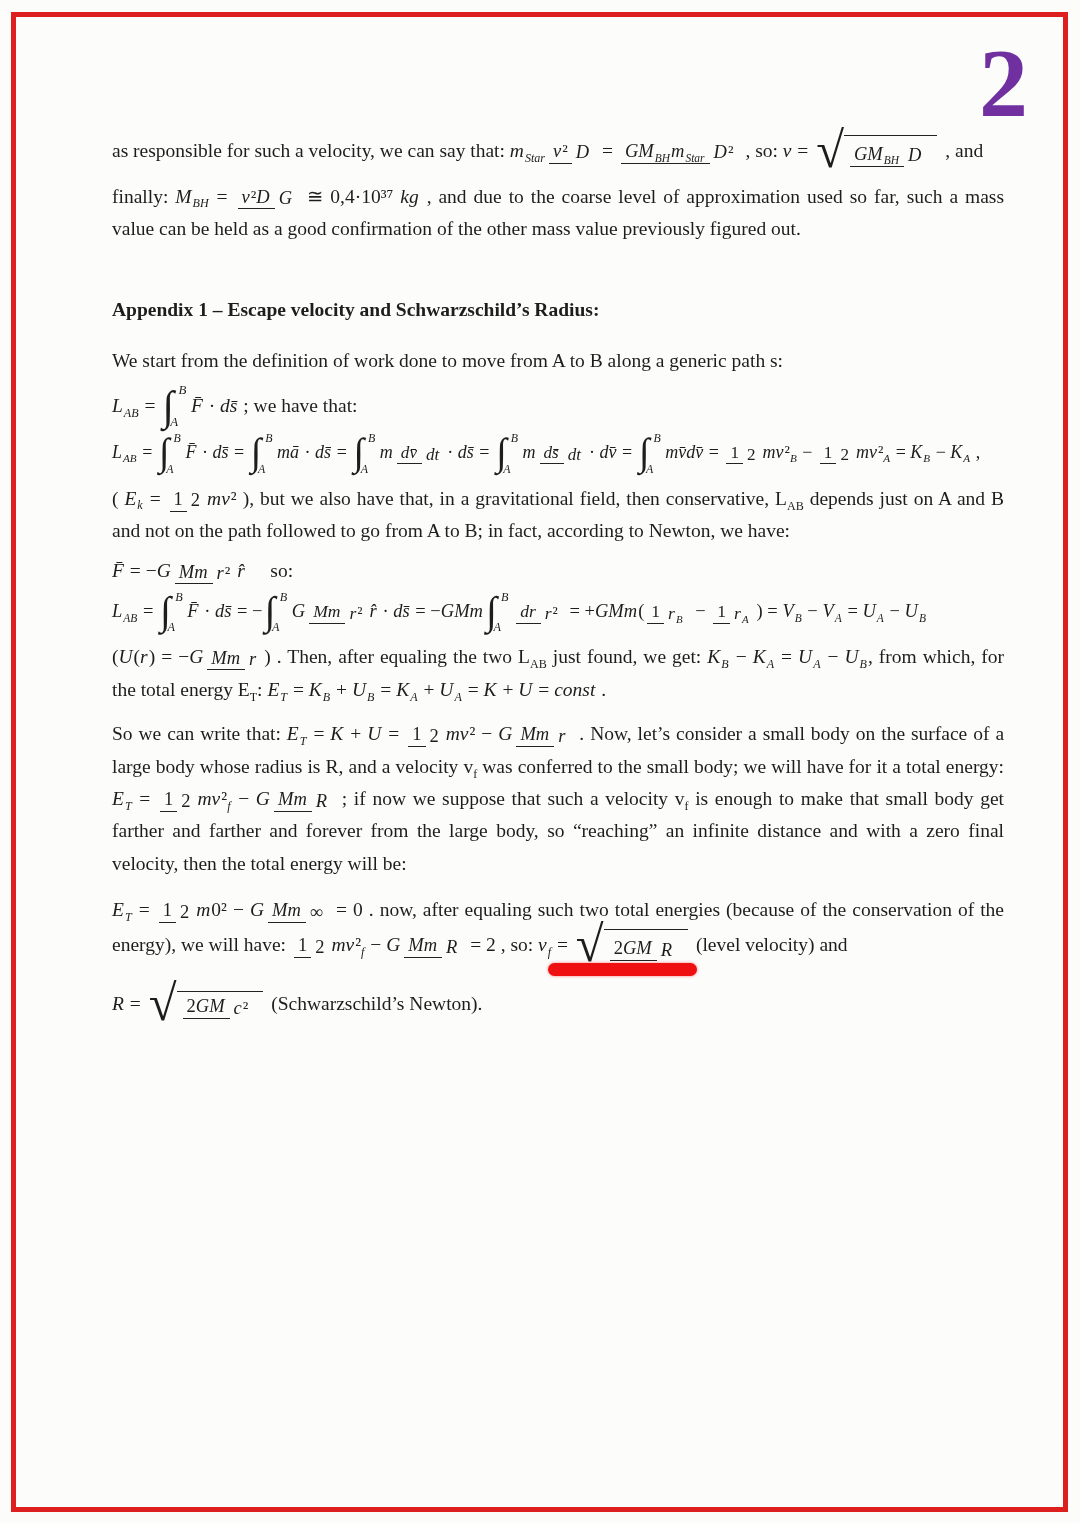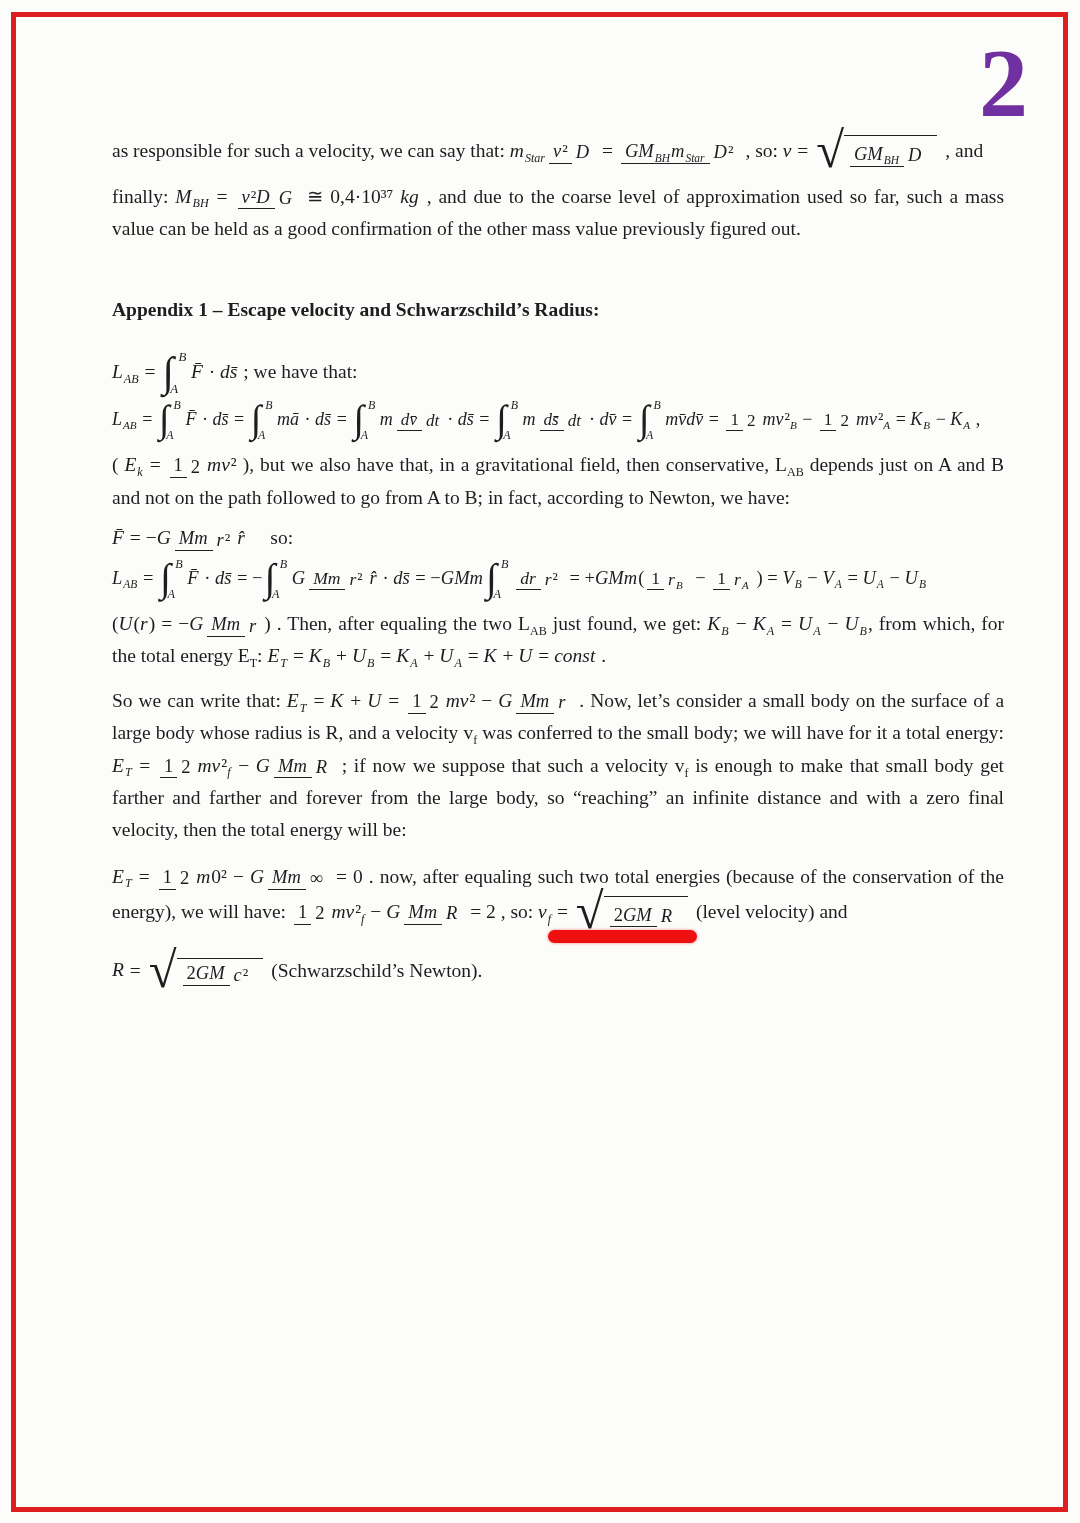--- a/index.html
+++ b/index.html
@@ -7,21 +7,21 @@
         font-family:"Liberation Serif","DejaVu Serif",serif;color:#1d1d1d;}
   .border-frame{position:absolute;left:11px;top:12px;right:12px;bottom:11px;
         border:5px solid var(--border,#dd1f1f);pointer-events:none;}
   .pagenum{position:absolute;top:34px;right:52px;font-size:98px;font-weight:bold;
         line-height:1;color:var(--purple,#7030a0);}
   .content{position:absolute;left:112px;top:132px;width:892px;font-size:19.5px;text-align:justify;}
   .block{margin:0 0 8px 0;}
   .block.p{line-height:1.66;}
   .block.eq{text-align:left;white-space:nowrap;margin:12px 0;line-height:1.2;}
   .block.h{font-weight:bold;text-align:left;}
-  [data-name="appendix-heading"]{margin-top:54px;margin-bottom:35px;}
+  [data-name="appendix-heading"]{margin-top:54px;margin-bottom:24px;}
   [data-name="para-work-definition"]{margin-bottom:4px;text-align:left;}
   [data-name="eq-work-integral"]{margin:14px 0 18px;}
   [data-name="eq-kinetic-energy-derivation"]{font-size:18px;margin:18px 0 16px;}
   [data-name="para-conservative-field"]{margin-bottom:6px;}
   [data-name="eq-gravitational-force"]{margin:10px 0 16px;}
   [data-name="eq-potential-derivation"]{font-size:18.5px;margin:20px 0 22px;}
   [data-name="para-total-energy"]{margin-bottom:12px;}
   [data-name="para-escape-setup"]{margin-bottom:14px;}
   [data-name="para-energy-equating"]{margin-bottom:18px;}
   [data-name="eq-schwarzschild-radius"]{margin-top:14px;}
@@ -63,20 +63,21 @@
           <span class="sqrt-body" data-name="square-root-body"><span class="frac" data-name="math-fraction">
               <span class="num" data-name="fraction-numerator"><span class="mi" data-name="math-run"><i>GM</i><sub><i>BH</i></sub></span></span>
               <span class="den" data-name="fraction-denominator"><span class="mi" data-name="math-run"><i>D</i></span></span>
             </span></span>
         </span><span class="mt" data-name="text-run"> ,  and</span></div>
       <div class="block p" data-name="para-black-hole-mass"><span class="mt" data-name="text-run">finally:  </span><span class="mi" data-name="math-run"><i>M</i><sub><i>BH</i></sub></span><span class="mt" data-name="text-run"> = </span><span class="frac" data-name="math-fraction">
           <span class="num" data-name="fraction-numerator"><span class="mi" data-name="math-run"><i>v</i>²<i>D</i></span></span>
           <span class="den" data-name="fraction-denominator"><span class="mi" data-name="math-run"><i>G</i></span></span>
         </span><span class="mt" data-name="text-run"> ≅ 0,4·10³⁷ </span><span class="mi" data-name="math-run"><i>kg</i></span><span class="mt" data-name="text-run"> , and due to the coarse level of approximation used so far, such a mass value can be held as a good confirmation of the other mass value previously figured out.</span></div>
       <div class="block h" data-name="appendix-heading"><span class="mt" data-name="text-run">Appendix 1 – Escape velocity and Schwarzschild’s Radius:</span></div>
+      <div class="block p" data-name="para-work-definition"><span class="mt" data-name="text-run">We start from the definition of work done to move from A to B along a generic path s:</span></div>
       <div class="block eq" data-name="eq-work-integral"><span class="mi" data-name="math-run"><i>L</i><sub><i>AB</i></sub></span><span class="mt" data-name="text-run"> = </span><span class="int" data-name="math-integral"><span class="int-glyph" data-name="integral-icon">∫</span><span class="int-hi" data-name="integral-upper-bound"><span class="mi" data-name="math-run"><i>B</i></span></span><span class="int-lo" data-name="integral-lower-bound"><span class="mi" data-name="math-run"><i>A</i></span></span></span><span class="mi" data-name="math-run"><i>F̄</i> · <i>ds̄</i></span><span class="mt" data-name="text-run"> ;  we have that:</span></div>
       <div class="block eq" data-name="eq-kinetic-energy-derivation"><span class="mi" data-name="math-run"><i>L</i><sub><i>AB</i></sub></span><span class="mt" data-name="text-run"> = </span><span class="int" data-name="math-integral"><span class="int-glyph" data-name="integral-icon">∫</span><span class="int-hi" data-name="integral-upper-bound"><span class="mi" data-name="math-run"><i>B</i></span></span><span class="int-lo" data-name="integral-lower-bound"><span class="mi" data-name="math-run"><i>A</i></span></span></span><span class="mi" data-name="math-run"><i>F̄</i> · <i>ds̄</i></span><span class="mt" data-name="text-run"> = </span><span class="int" data-name="math-integral"><span class="int-glyph" data-name="integral-icon">∫</span><span class="int-hi" data-name="integral-upper-bound"><span class="mi" data-name="math-run"><i>B</i></span></span><span class="int-lo" data-name="integral-lower-bound"><span class="mi" data-name="math-run"><i>A</i></span></span></span><span class="mi" data-name="math-run"><i>mā</i> · <i>ds̄</i></span><span class="mt" data-name="text-run"> = </span><span class="int" data-name="math-integral"><span class="int-glyph" data-name="integral-icon">∫</span><span class="int-hi" data-name="integral-upper-bound"><span class="mi" data-name="math-run"><i>B</i></span></span><span class="int-lo" data-name="integral-lower-bound"><span class="mi" data-name="math-run"><i>A</i></span></span></span><span class="mi" data-name="math-run"><i>m</i></span><span class="frac" data-name="math-fraction">
           <span class="num" data-name="fraction-numerator"><span class="mi" data-name="math-run"><i>dv̄</i></span></span>
           <span class="den" data-name="fraction-denominator"><span class="mi" data-name="math-run"><i>dt</i></span></span>
         </span><span class="mi" data-name="math-run">· <i>ds̄</i></span><span class="mt" data-name="text-run"> = </span><span class="int" data-name="math-integral"><span class="int-glyph" data-name="integral-icon">∫</span><span class="int-hi" data-name="integral-upper-bound"><span class="mi" data-name="math-run"><i>B</i></span></span><span class="int-lo" data-name="integral-lower-bound"><span class="mi" data-name="math-run"><i>A</i></span></span></span><span class="mi" data-name="math-run"><i>m</i></span><span class="frac" data-name="math-fraction">
           <span class="num" data-name="fraction-numerator"><span class="mi" data-name="math-run"><i>ds̄</i></span></span>
           <span class="den" data-name="fraction-denominator"><span class="mi" data-name="math-run"><i>dt</i></span></span>
         </span><span class="mi" data-name="math-run">· <i>dv̄</i></span><span class="mt" data-name="text-run"> = </span><span class="int" data-name="math-integral"><span class="int-glyph" data-name="integral-icon">∫</span><span class="int-hi" data-name="integral-upper-bound"><span class="mi" data-name="math-run"><i>B</i></span></span><span class="int-lo" data-name="integral-lower-bound"><span class="mi" data-name="math-run"><i>A</i></span></span></span><span class="mi" data-name="math-run"><i>mv̄dv̄</i></span><span class="mt" data-name="text-run"> = </span><span class="frac" data-name="math-fraction">
           <span class="num" data-name="fraction-numerator"><span class="mi" data-name="math-run">1</span></span>
           <span class="den" data-name="fraction-denominator"><span class="mi" data-name="math-run">2</span></span>

